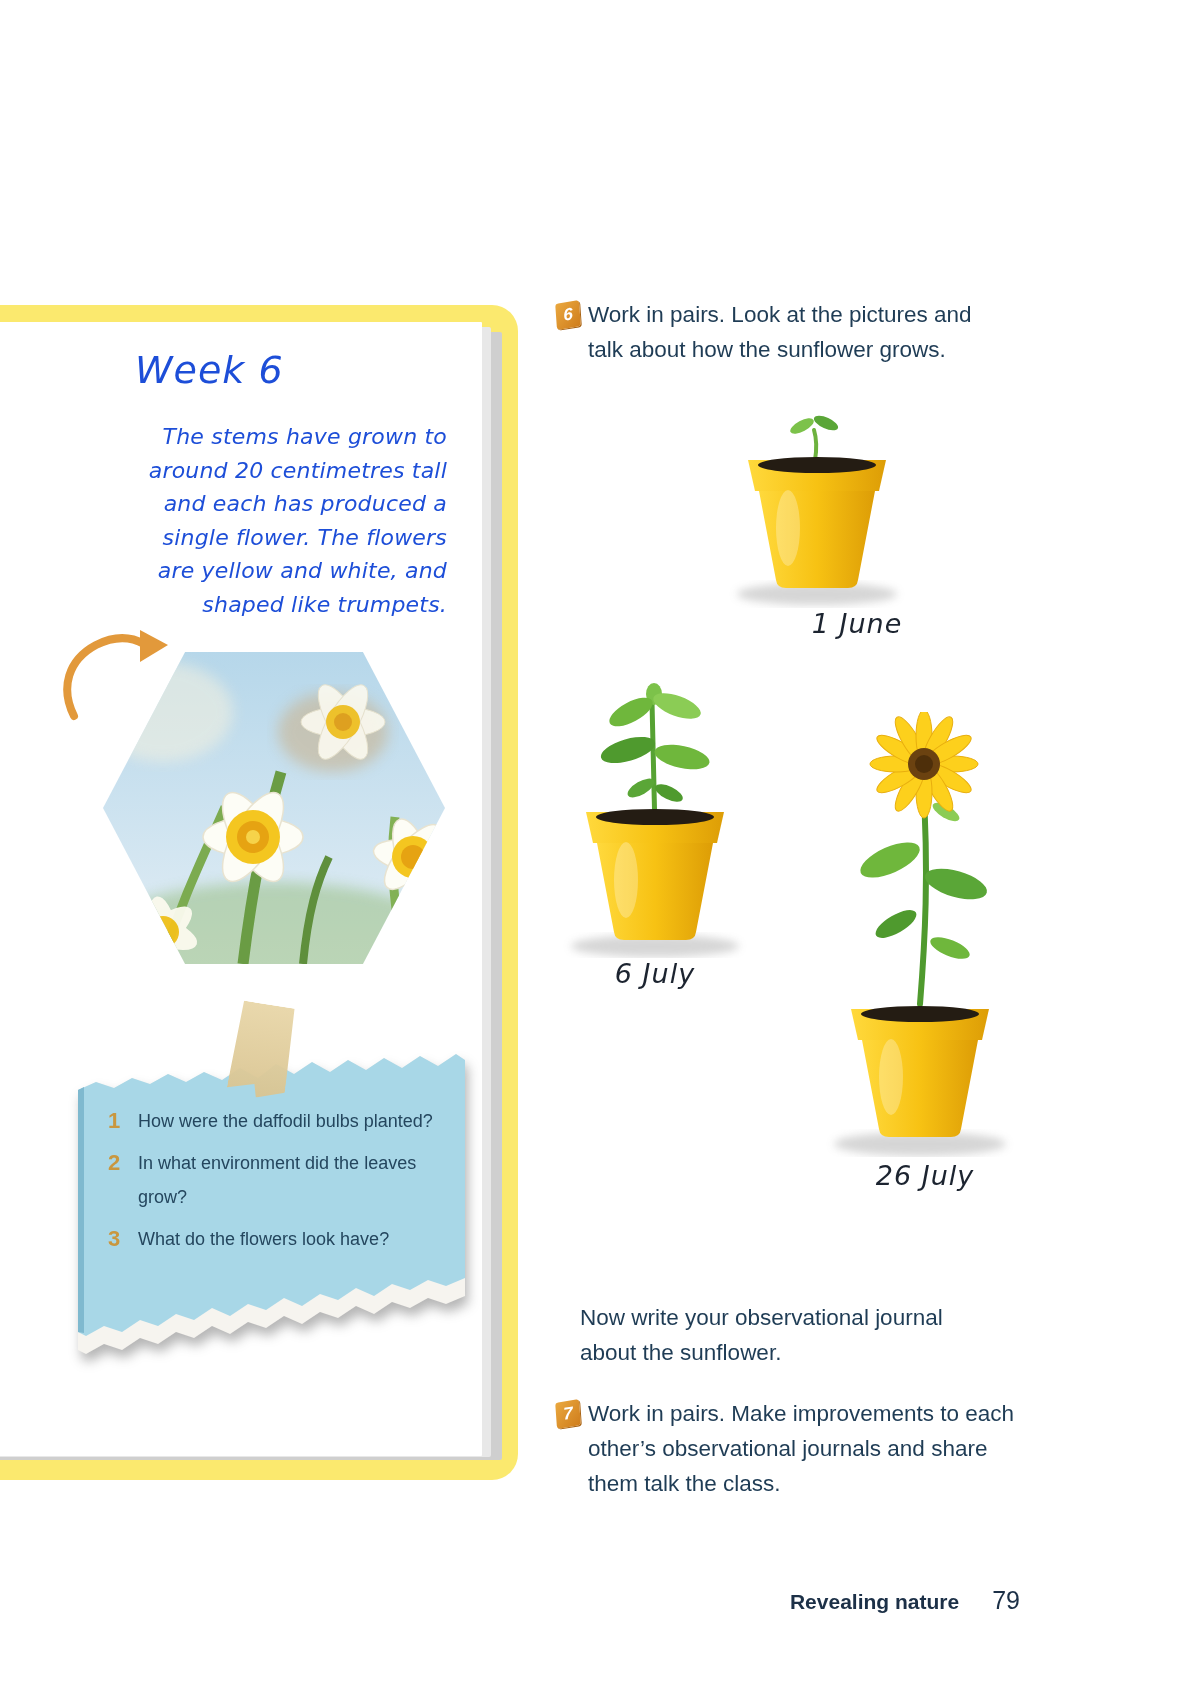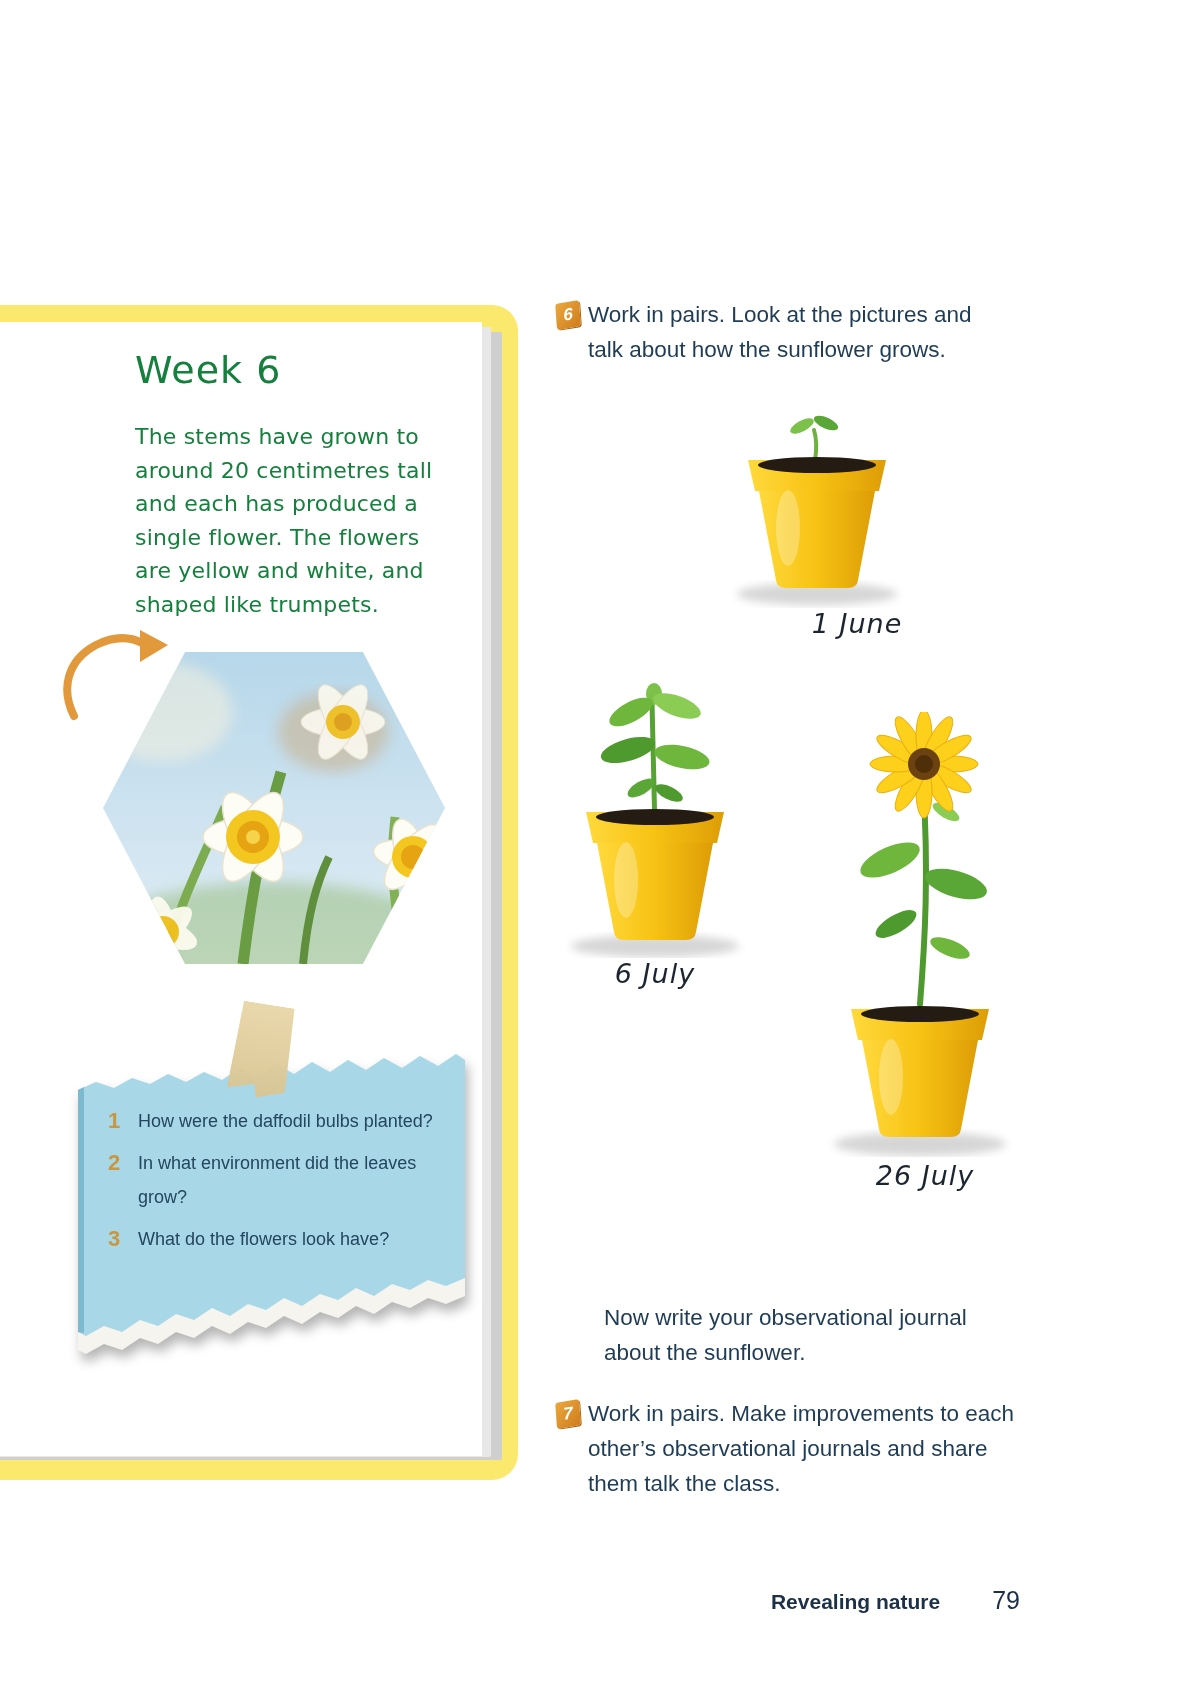--- a/index.html
+++ b/index.html
@@ -17,27 +17,27 @@
     background:#cfcfcf;border-radius:2px;
   }
   .stack-a{
     position:absolute;left:12px;top:22px;width:505px;height:1130px;
     background:#e8e8e8;border-radius:2px;
   }
   .white-page{
     position:absolute;left:0px;top:17px;width:508px;height:1134px;
     background:#ffffff;border-radius:1px;
   }
-  .handwrite{font-family:"DejaVu Sans",sans-serif;color:#15803d;}
+  .handwrite{font-family:"DejaVu Sans",sans-serif;font-style:italic;color:#1d4ed8;}
   .journal-title{
     position:absolute;left:135px;top:348px;font-size:38px;letter-spacing:1px;
   }
   .journal-paragraph{
     position:absolute;left:135px;top:420px;width:312px;
-    font-size:22px;line-height:33.5px;letter-spacing:.2px;
+    font-size:22px;line-height:33.5px;letter-spacing:.2px;text-align:right;
   }
   .arrow-wrap{position:absolute;left:60px;top:628px;width:118px;height:96px;}
   .hexagon{
     position:absolute;left:103px;top:652px;width:342px;height:312px;
     clip-path:polygon(24% 0%,76% 0%,100% 50%,76% 100%,24% 100%,0% 50%);
   }
   
   .note-wrap{position:absolute;left:68px;top:1038px;width:408px;height:348px;}
   .note-wrap svg{filter:drop-shadow(3px 8px 6px rgba(90,90,90,.45));}
   .tape{
@@ -62,35 +62,35 @@
     background:linear-gradient(135deg,#eaa83f,#cf7d1c);
     border-radius:3px;transform:rotate(-4deg) skewY(-5deg);
     color:#ffffff;font-weight:bold;font-style:italic;font-size:17px;
     display:flex;align-items:center;justify-content:center;
     box-shadow:1px 1px 0 #a96313;
   }
   .ex-text{margin-left:8px;font-size:22.5px;line-height:35px;color:#1f3c55;}
   .ex6{left:556px;top:297px;width:455px;}
   .ex7{left:556px;top:1396px;width:460px;}
   .write-prompt{
-    position:absolute;left:604px;top:1300px;width:420px;
+    position:absolute;left:580px;top:1300px;width:420px;
     font-size:22.5px;line-height:35px;color:#1f3c55;
   }
   .stage{position:absolute;}
   .stage-date{
     font-family:"DejaVu Sans",sans-serif;font-style:italic;color:#1c2430;
     font-size:27px;text-align:center;position:absolute;letter-spacing:1px;
   }
   .date1{left:762px;top:608px;width:190px;}
   .date2{left:555px;top:958px;width:200px;}
   .date3{left:825px;top:1160px;width:200px;}
   
   .footer{
     position:absolute;left:620px;top:1586px;width:400px;
-    display:flex;justify-content:flex-end;align-items:baseline;gap:52px;
+    display:flex;justify-content:flex-end;align-items:baseline;gap:33px;
     color:#1c3047;
   }
   .footer-label{font-size:21px;font-weight:bold;}
   .footer-num{font-size:25px;font-weight:normal;}
 </style>
 </head>
 <body>
 
 <div class="page">
 

